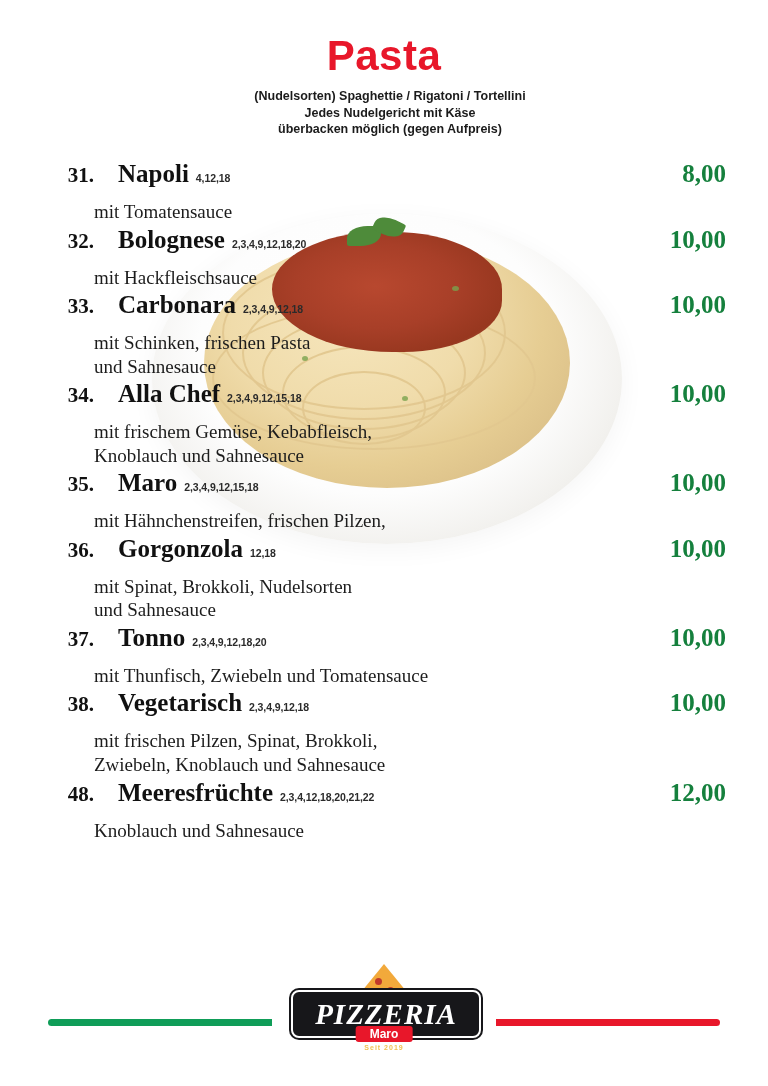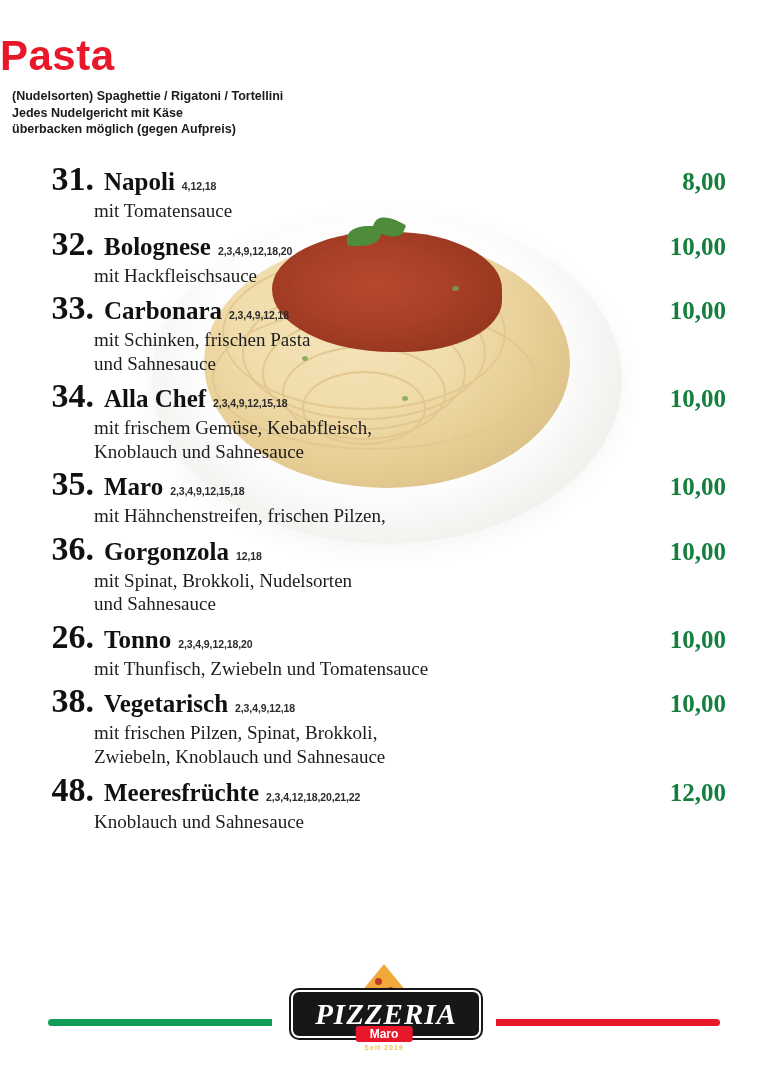--- a/index.html
+++ b/index.html
@@ -20,20 +20,21 @@
     position: relative;
     width: 768px;
     height: 1086px;
     box-sizing: border-box;
     padding: 0;
     overflow: hidden;
   }
 
   
   .header {
+    text-align: center;
     padding-top: 34px;
   }
   .title {
     font-family: "Liberation Sans", sans-serif;
     font-weight: bold;
     font-size: 42px;
     color: #e8172a;
     letter-spacing: 0.5px;
     line-height: 1.05;
     margin: 0;
@@ -110,32 +111,33 @@
     margin-bottom: 2px;
   }
   .item-head {
     display: flex;
     align-items: baseline;
     white-space: nowrap;
   }
   .num {
     font-family: "Liberation Serif", serif;
     font-weight: bold;
-    font-size: 34px;
+    font-size: 21px;
     color: #111;
     width: 52px;
     text-align: right;
     padding-right: 10px;
     flex: none;
   }
   .name {
     font-family: "Liberation Serif", serif;
     font-weight: bold;
     font-size: 25px;
     color: #111;
+    margin-left: 14px;
   }
   .allerg {
     font-family: "Liberation Sans", sans-serif;
     font-size: 10.5px;
     font-weight: bold;
     color: #2b2b2b;
     margin-left: 7px;
     letter-spacing: -0.1px;
   }
   .spacer { flex: 1 1 auto; }
@@ -146,20 +148,21 @@
     color: #15803d;
     flex: none;
   }
   .desc {
     font-family: "Liberation Serif", serif;
     font-size: 19px;
     color: #1c1c1c;
     margin-left: 52px;
     line-height: 1.24;
     padding-top: 1px;
+    margin-top: 11px;
   }
   .desc div { white-space: nowrap; }
 
   
   .footer {
     position: absolute;
     left: 0;
     bottom: 34px;
     width: 768px;
     height: 90px;
@@ -372,21 +375,21 @@
         <span class="price">10,00</span>
       </div>
       <div class="desc">
         <div>mit Spinat, Brokkoli, Nudelsorten</div>
         <div>und Sahnesauce</div>
       </div>
     </div>
 
     <div class="item">
       <div class="item-head">
-        <span class="num">26.</span>
+        <span class="num">37.</span>
         <span class="name">Tonno</span>
         <span class="allerg">2,3,4,9,12,18,20</span>
         <span class="spacer"></span>
         <span class="price">10,00</span>
       </div>
       <div class="desc">
         <div>mit Thunfisch, Zwiebeln und Tomatensauce</div>
       </div>
     </div>
 

